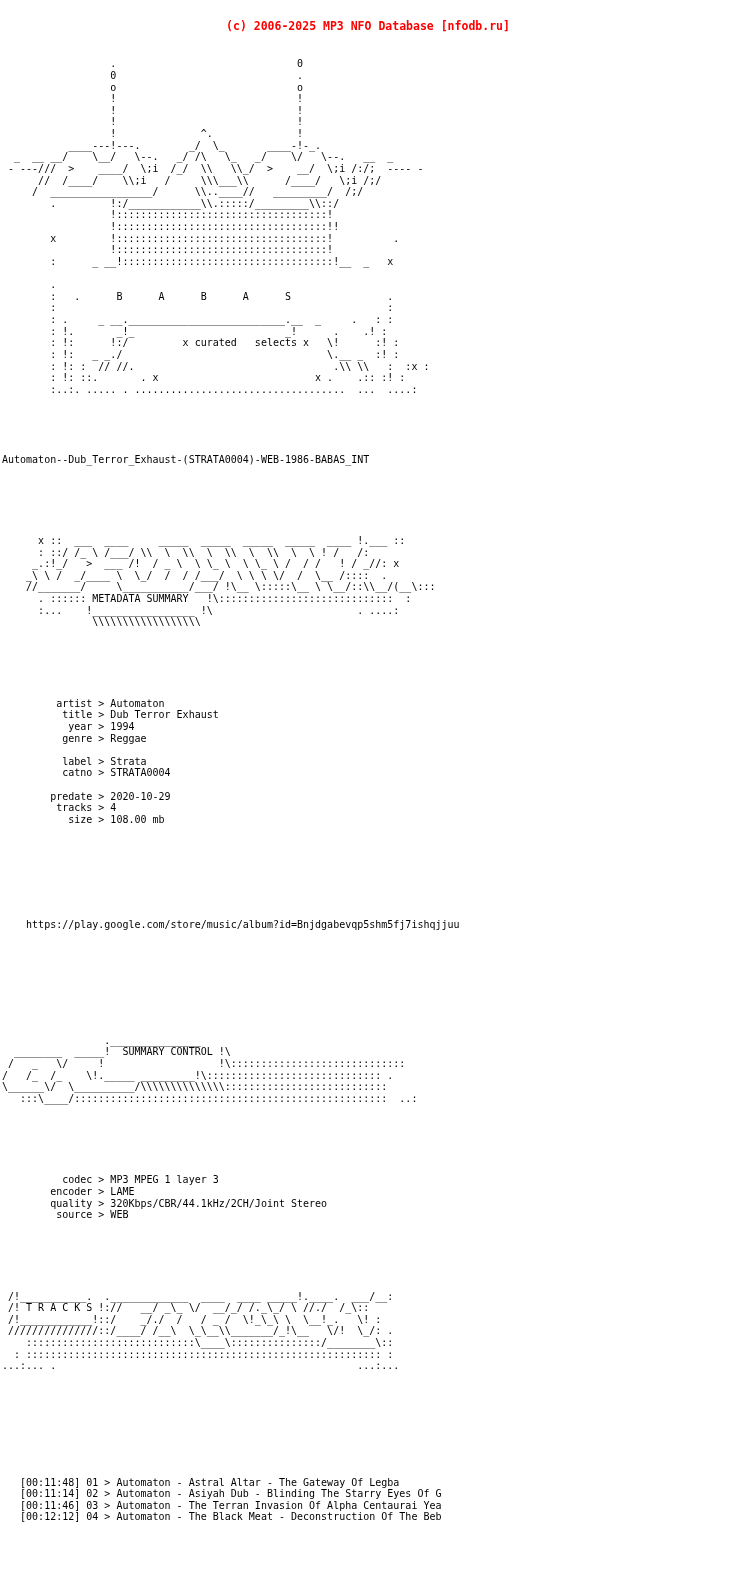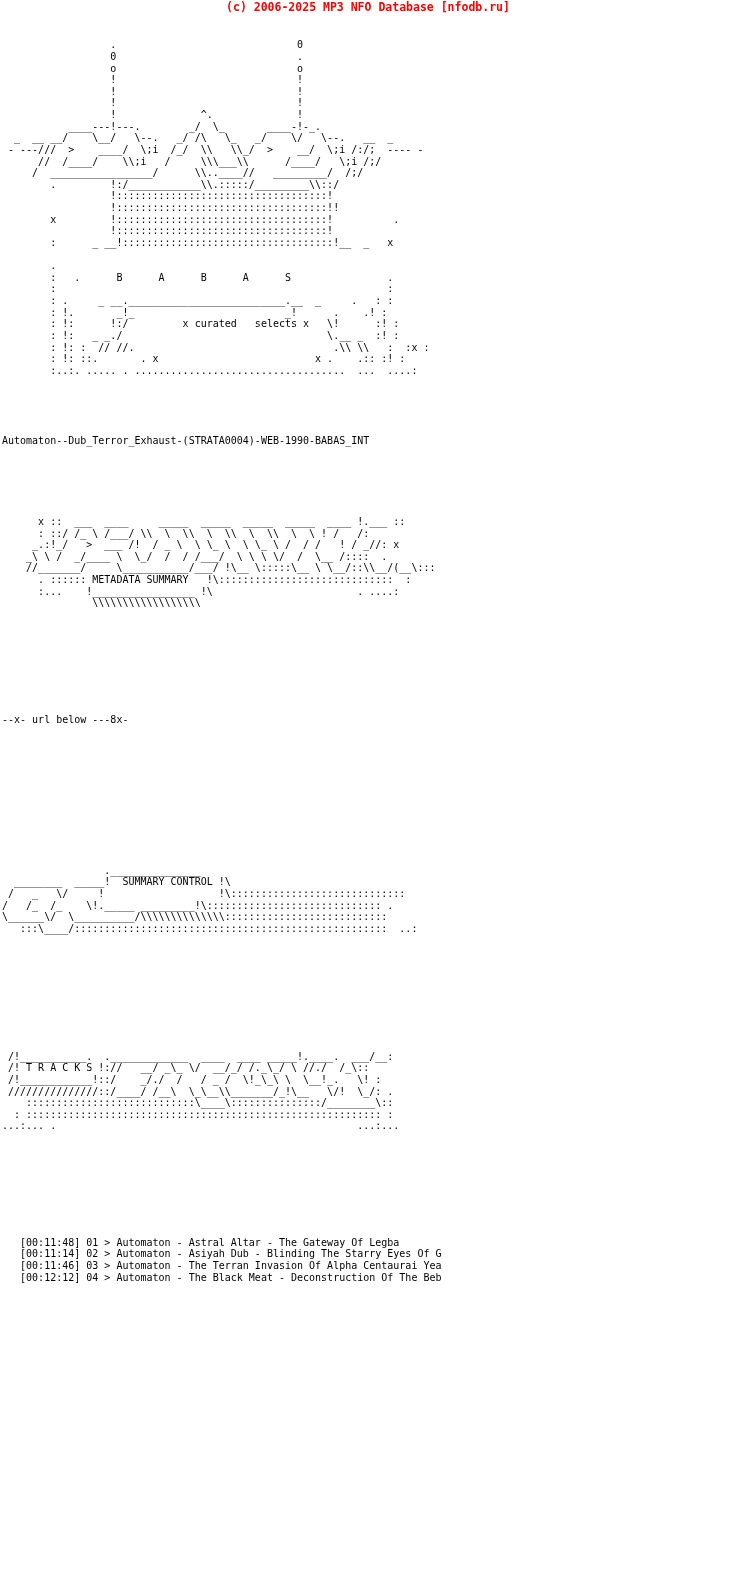--- a/index.html
+++ b/index.html
@@ -20,21 +20,21 @@
     height: 1584px;
     background: #ffffff;
   }
   .nfo-header {
     color: #ff0000;
     font-family: "DejaVu Sans Mono", "Liberation Mono", monospace;
     font-size: 11.5px;
     line-height: 14px;
     text-align: center;
     white-space: pre;
-    padding-top: 0;
+    padding-top: 19px;
     letter-spacing: 0px;
     font-weight: bold;
   }
   .nfo-body {
     color: #000000;
     font-family: "DejaVu Sans Mono", "Liberation Mono", monospace;
     font-size: 10px;
     line-height: 11.62px;
     white-space: pre;
     letter-spacing: 0px;
@@ -75,54 +75,69 @@
         :                                                       :
         : .     _ __.__________________________.__  _     .   : :
         : !.       _!_                         _!      .    .! :
         : !:      !:/         x curated   selects x   \!      :! :
         : !:   _ _./                                  \.__ _  :! :
         : !: :  // //.                                 .\\ \\   :  :x :
         : !: ::.       . x                          x .    .:: :! :
         :..:. ..... . ...................................  ...  ....:</span>
     <span class="seg">
 </span>
-    <span class="seg">Automaton--Dub_Terror_Exhaust-(STRATA0004)-WEB-1990-BABAS_INT</span>
+    <span class="seg">Automaton--Dub_Terror_Exhaust-(STRATA0004)-WEB-1986-BABAS_INT</span>
     <span class="seg">
 
 </span>
     <span class="seg">      x ::  ___  ____     _____  _____  _____  _____  ____ !.___ ::
       : ::/ /_ \ /___/ \\  \  \\  \  \\  \  \\  \  \ ! /   /:
      _.:!_/   &gt;  ___ /!  / _ \  \ \_ \  \ \_ \ /  / /   ! / _//: x
     _\ \ /  _/____ \  \_/  /  / /___/  \ \ \ \/  /  \__ /::::  .
     //_______/     \___________/___/ !\__ \:::::\__ \ \__/::\\__/(__\:::
       . :::::: METADATA SUMMARY   !\:::::::::::::::::::::::::::::  :
       :...    !_________________ !\                        . ....:
                \\\\\\\\\\\\\\\\\\</span>
     <span class="seg">
 
 </span>
+    <span class="seg"><span>         artist &gt; Automaton
+          title &gt; Dub Terror Exhaust
+           year &gt; 1994
+          genre &gt; Reggae
+
+          label &gt; Strata
+          catno &gt; STRATA0004
+
+        predate &gt; 2020-10-29
+         tracks &gt; 4
+           size &gt; 108.00 mb</span></span>
     <span class="seg">
 </span>
-    <span class="seg">--x- url below ---8x-</span>
     <span class="seg">
 </span>
+    <span class="seg">    https://play.google.com/store/music/album?id=Bnjdgabevqp5shm5fj7ishqjjuu</span>
     <span class="seg">
 </span>
     <span class="seg">
 
 </span>
     <span class="seg">                 ._______________
   ________  _____!  SUMMARY CONTROL !\
  /   _   \/     !                   !\:::::::::::::::::::::::::::::
 /   /_  /_    \!._____ _________!\::::::::::::::::::::::::::::: .
 \______\/  \__________/\\\\\\\\\\\\\\:::::::::::::::::::::::::::
    :::\____/::::::::::::::::::::::::::::::::::::::::::::::::::::  ..:</span>
     <span class="seg">
 
 </span>
+    <span class="seg">          codec &gt; MP3 MPEG 1 layer 3
+        encoder &gt; LAME
+        quality &gt; 320Kbps/CBR/44.1kHz/2CH/Joint Stereo
+         source &gt; WEB</span>
     <span class="seg">
 
 </span>
     <span class="seg"> /!___________.  ._____________  ____  ____ _____!.____.  ___/__:
  /! T R A C K S !://   __/ _\_ \/  __/_/ /._\_/ \ //./  /_\::
  /!____________!::/    _/./  /   / _ /  \!_\_\ \  \__!_.   \! :
  ///////////////::/____/ /__\  \_\__\\_______/_!\__   \/!  \_/: .
     ::::::::::::::::::::::::::::\____\:::::::::::::::/________\::
   : ::::::::::::::::::::::::::::::::::::::::::::::::::::::::::: :
 ...:... .                                                  ...:...</span>

